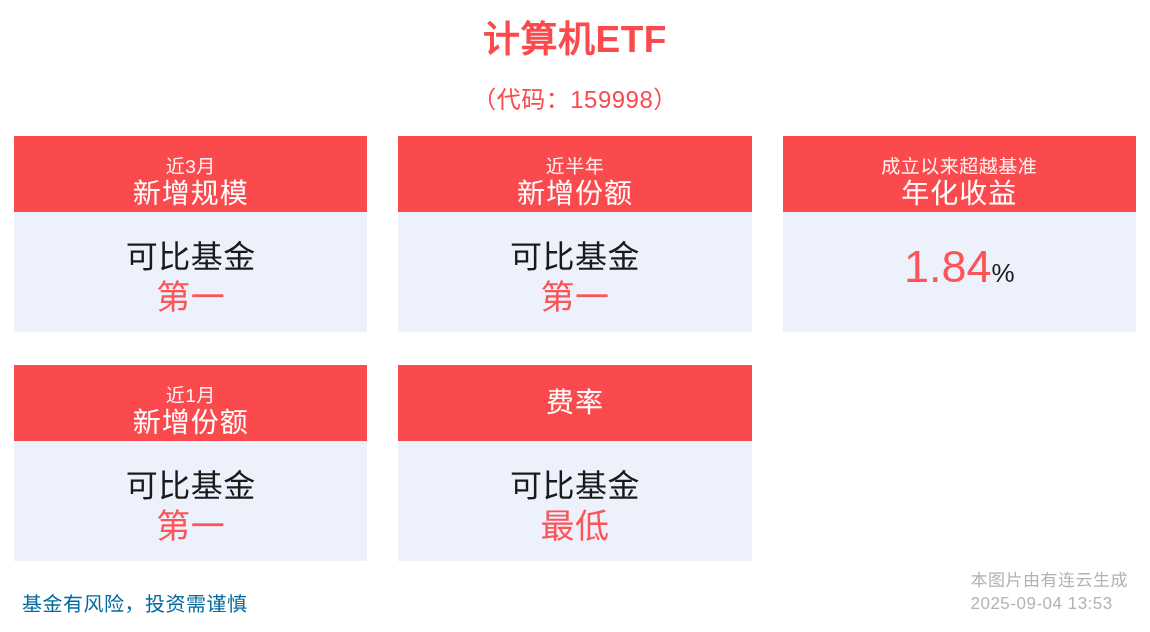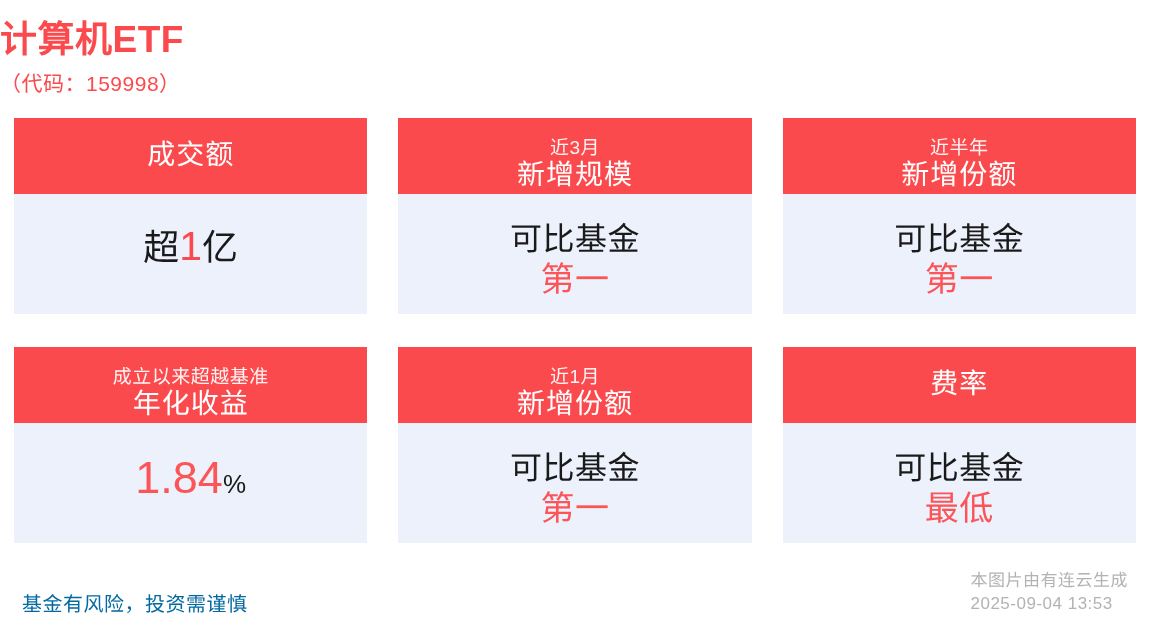--- a/index.html
+++ b/index.html
@@ -12,34 +12,34 @@
     height: 632px;
     background: #ffffff;
     font-family: "Liberation Sans", "DejaVu Sans", sans-serif;
     overflow: hidden;
     position: relative;
   }
 
   
   .title-block {
     padding-top: 18px;
-    text-align: left;
+    text-align: center;
   }
   .fund-title {
     font-size: 37px;
     font-weight: bold;
     color: #FB4A4D;
     line-height: 1.18;
     letter-spacing: 0.5px;
   }
   .fund-code {
-    font-size: 21px;
+    font-size: 24px;
     color: #FB4A4D;
     line-height: 1.2;
-    margin-top: 9px;
+    margin-top: 24px;
     letter-spacing: 0.5px;
   }
 
   
   .card-grid {
     margin: 0 14px;
     margin-top: 22px;
     display: grid;
     grid-template-columns: repeat(3, 1fr);
     grid-template-rows: 196px 196px;
@@ -176,33 +176,20 @@
 </head>
 <body>
 
 <div class="title-block">
   <div class="fund-title">计算机ETF</div>
   <div class="fund-code">（代码：159998）</div>
 </div>
 
 <div class="card-grid">
 
-  <div class="card">
-    <div class="card-header single">
-
-      <div class="header-main">成交额</div>
-    </div>
-    <div class="card-body value-only">
-      <div class="value-row">
-        <span class="val-pre">超</span>
-        <span class="val-hi">1</span>
-        <span class="val-post">亿</span>
-      </div>
-    </div>
-  </div>
 
   <div class="card">
     <div class="card-header">
       <div class="header-sub">近3月</div>
       <div class="header-main">新增规模</div>
     </div>
     <div class="card-body">
       <div class="body-line1">可比基金</div>
       <div class="body-line2">第一</div>
     </div>

